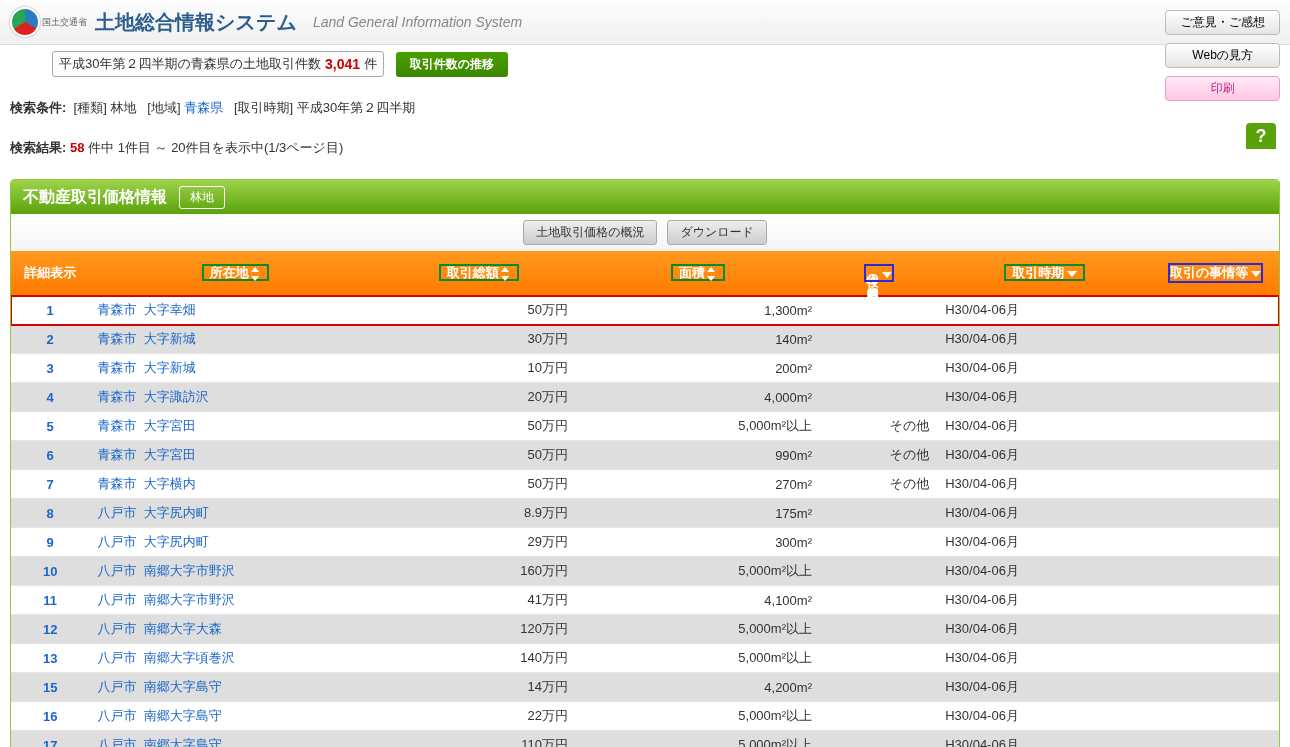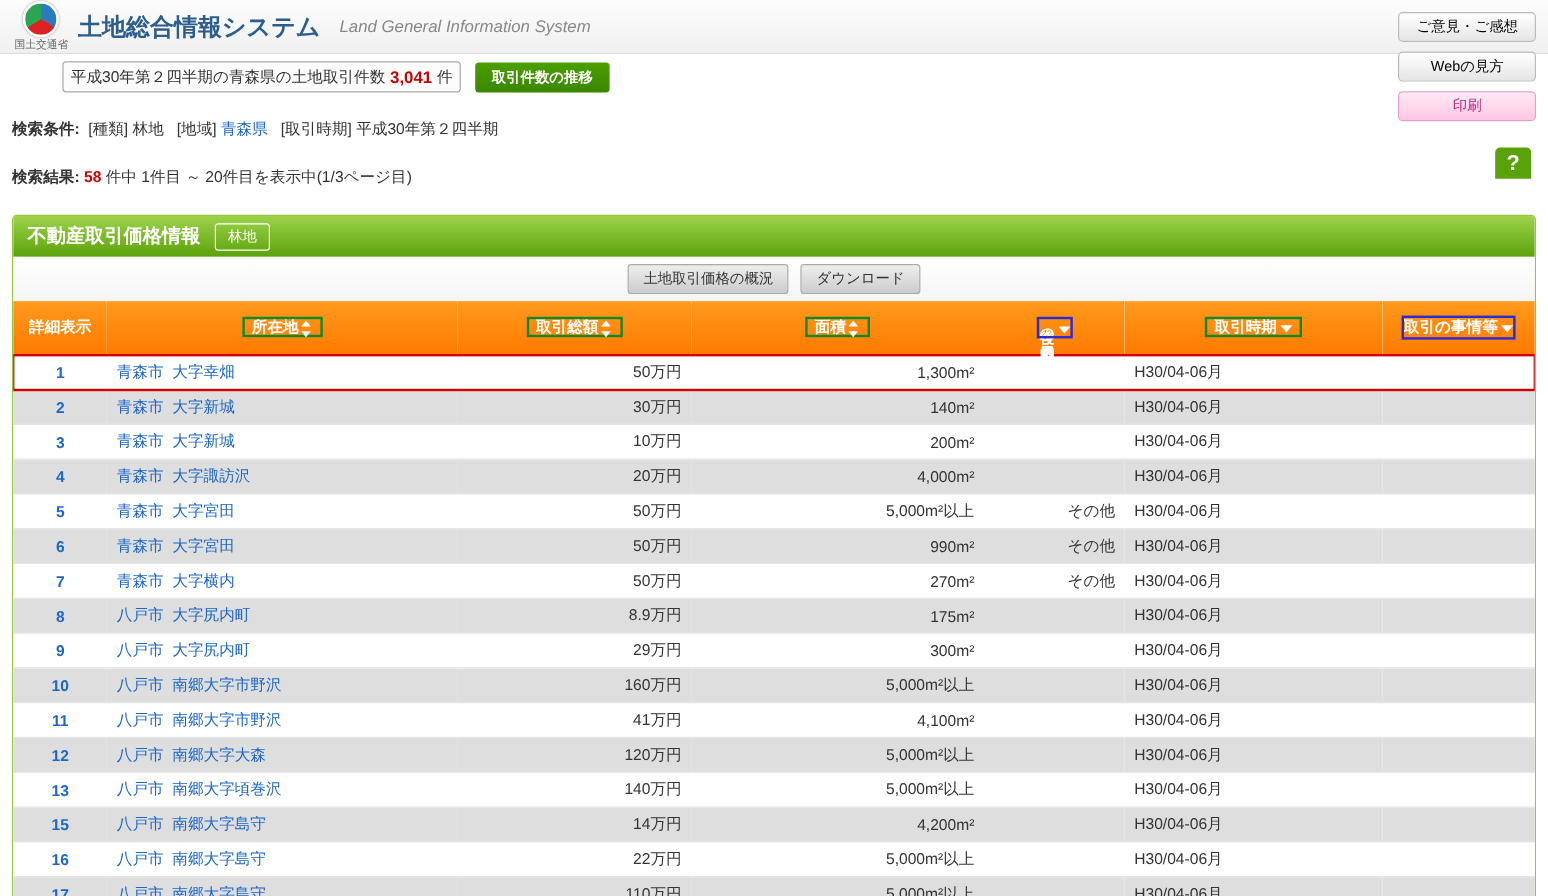--- a/index.html
+++ b/index.html
@@ -59,21 +59,21 @@
   .sort-arrows { display:inline-block; width:12px; height:14px; position:relative; vertical-align:middle; }
   .sort-arrows::before, .sort-arrows::after { content:""; position:absolute; left:2px; border-left:4px solid transparent; border-right:4px solid transparent; }
   .sort-arrows::before { top:0; border-bottom:5px solid #fff; }
   .sort-arrows::after { bottom:0; border-top:5px solid #fff; }
   .sort-down { display:inline-block; width:0; height:0; border-left:5px solid transparent; border-right:5px solid transparent; border-top:6px solid #fff; vertical-align:middle; margin-left:3px; }
 </style>
 </head>
 <body>
 
 <div class="topbar">
-  <div style="display:flex;flex-direction:column;align-items:center;">
+  <div style="display:flex;align-items:center;">
     <div class="logo"></div>
     <div class="logo-sub">国土交通省</div>
   </div>
   <span class="title-jp">土地総合情報システム</span>
   <span class="title-en">Land General Information System</span>
   <div class="top-right">
     <button class="top-btn">ご意見・ご感想</button>
     <button class="top-btn">Webの見方</button>
     <button class="top-btn print">印刷</button>
   </div>

